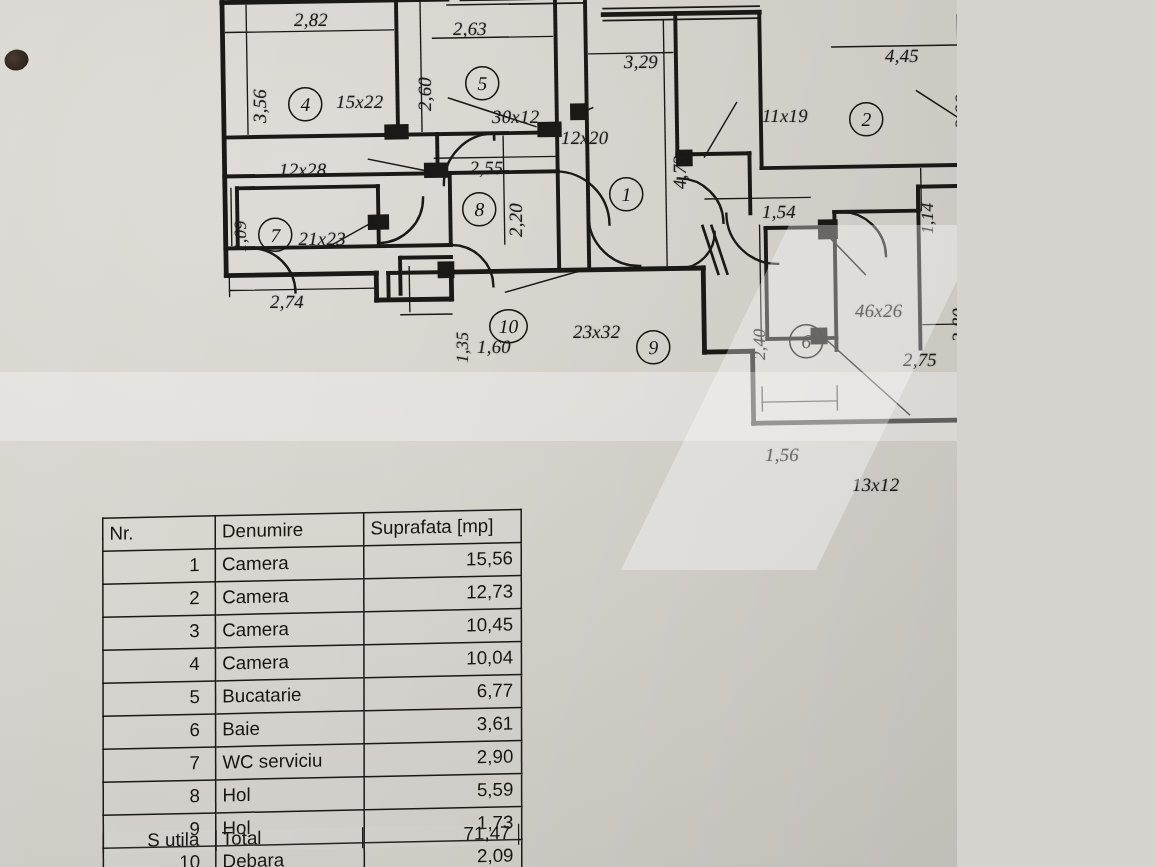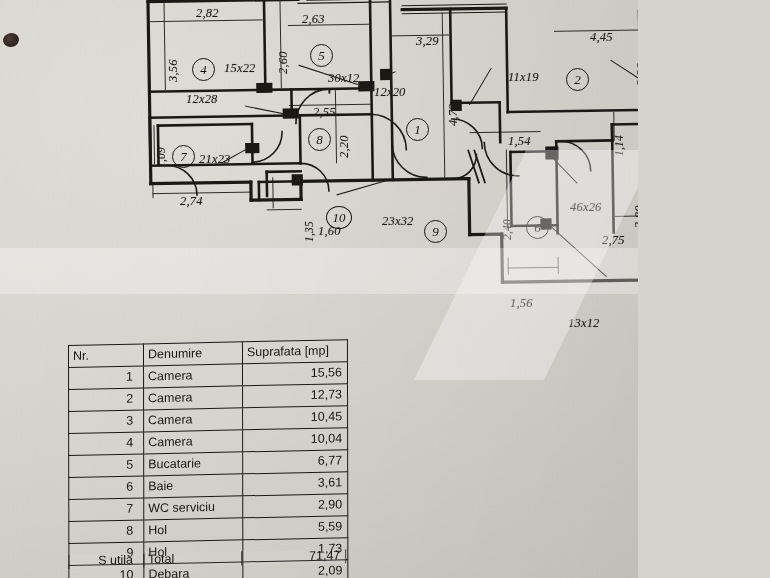--- a/index.html
+++ b/index.html
@@ -327,21 +327,21 @@
   <div class="lbl dim" style="left:510px;top:296px;font-style:italic;">1,56</div>
   <div class="lbl dim vert" style="left:632px;top:228px;">3,80</div>
   <div class="lbl dim" style="left:602px;top:233px;">2,75</div>
   <div class="lbl dimsm vert" style="left:613px;top:156px;">1,14</div>
   <div class="lbl dim" style="left:508px;top:134px;">1,54</div>
 
   <div class="lbl open" style="left:224px;top:61px;font-style:italic;">15x22</div>
   <div class="lbl open" style="left:328px;top:71px;">30x12</div>
   <div class="lbl open" style="left:374px;top:85px;">12x20</div>
   <div class="lbl open" style="left:508px;top:70px;">11x19</div>
-  <div class="lbl open" style="left:186px;top:92px;">12x28</div>
+  <div class="lbl open" style="left:186px;top:106px;">12x28</div>
   <div class="lbl open" style="left:199px;top:152px;">21x23</div>
   <div class="lbl open" style="left:382px;top:214px;">23x32</div>
   <div class="lbl open" style="left:570px;top:200px;">46x26</div>
   <div class="lbl open" style="left:568px;top:316px;">13x12</div>
 
   <div class="rn" style="left:406px;top:118px;">1</div>
   <div class="rn" style="left:566px;top:68px;">2</div>
   <div class="rn" style="left:652px;top:216px;">3</div>
   <div class="rn" style="left:192px;top:58px;">4</div>
   <div class="rn" style="left:310px;top:44px;">5</div>

